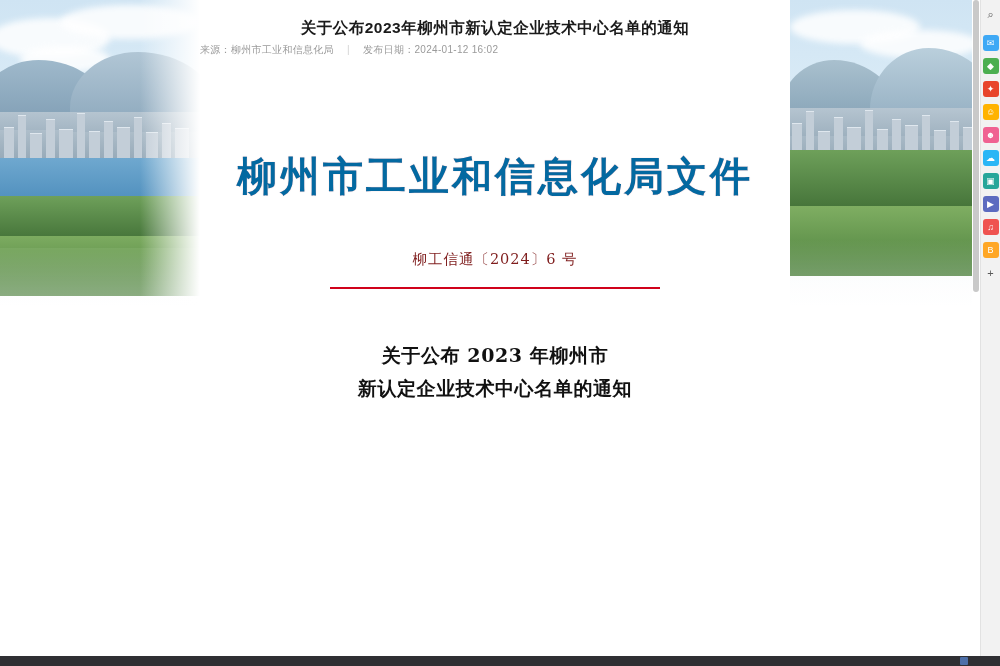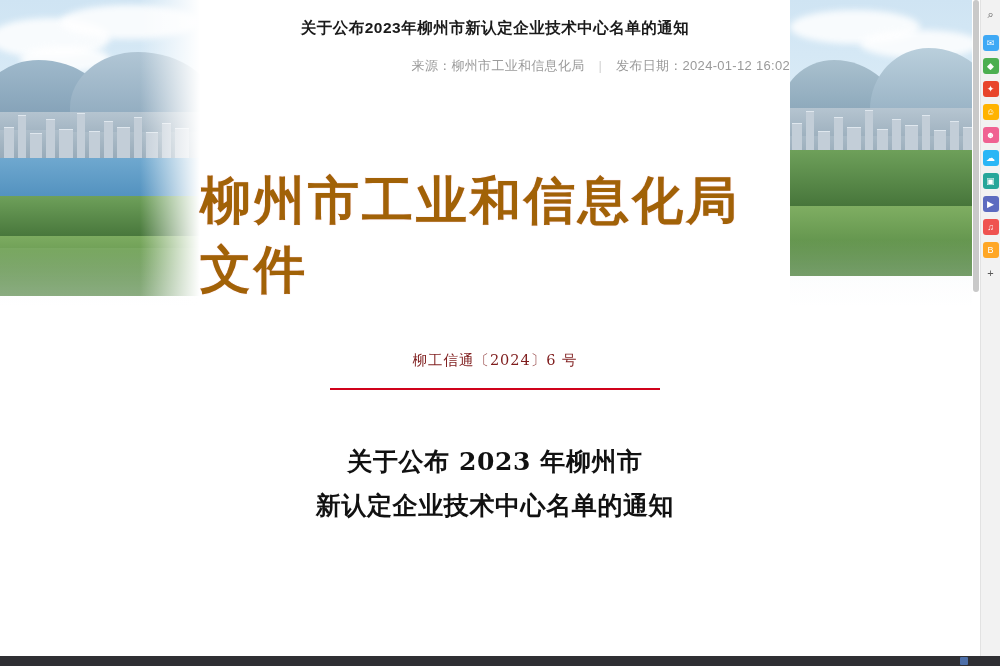--- a/index.html
+++ b/index.html
@@ -115,38 +115,39 @@
     margin: 18px 0 0 0;
     text-align: center;
     font-size: 15.5px;
     color: #1a1a1a;
     font-weight: 700;
     font-family: "Liberation Sans", sans-serif;
     letter-spacing: .5px;
   }
 
   .news-meta {
-    margin-top: 18px;
-    text-align: right;
-    font-size: 13px;
+    margin-top: 4px;
+    text-align: left;
+    font-size: 10px;
     color: #9a9a9a;
     letter-spacing: .3px;
   }
   .news-meta .sep {
     display: inline-block;
     margin: 0 10px;
     color: #d2d2d2;
   }
 
   .redhead {
     margin-top: 92px;
-    color: #a16207;
+    text-align: center;
+    color: #0369a1;
     font-family: "DejaVu Serif", serif;
     font-weight: 700;
-    font-size: 51px;
+    font-size: 40px;
     letter-spacing: 3px;
     text-shadow: 0 0 1px rgba(208,2,27,.35);
   }
 
   .docnum {
     margin-top: 46px;
     text-align: center;
     font-family: "DejaVu Serif", serif;
     font-size: 14.5px;
     color: #7f1d1d;
@@ -158,21 +159,21 @@
     width: 330px;
     height: 2.2px;
     background: #d0021b;
   }
 
   .title-block {
     margin-top: 50px;
     text-align: center;
     font-family: "DejaVu Serif", serif;
     font-weight: 700;
-    font-size: 25px;
+    font-size: 19px;
     color: #111111;
     line-height: 1.75;
     letter-spacing: .6px;
   }
 
   .body-text {
     margin: 34px auto 0 auto;
     width: 342px;
     font-family: "DejaVu Serif", serif;
     font-size: 13.4px;

